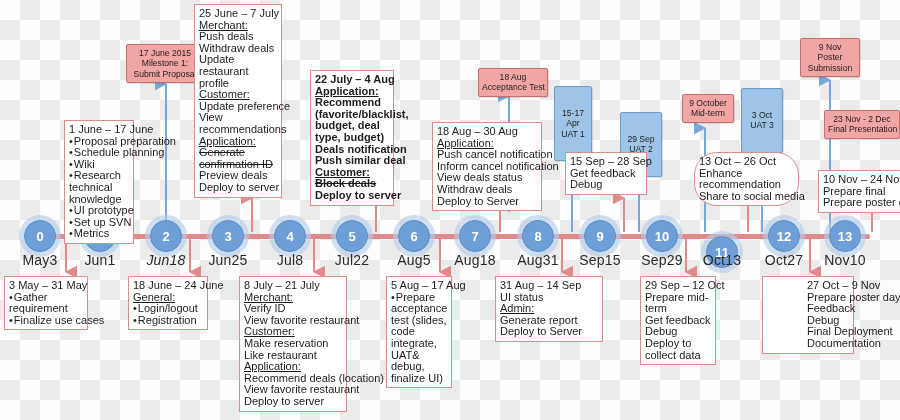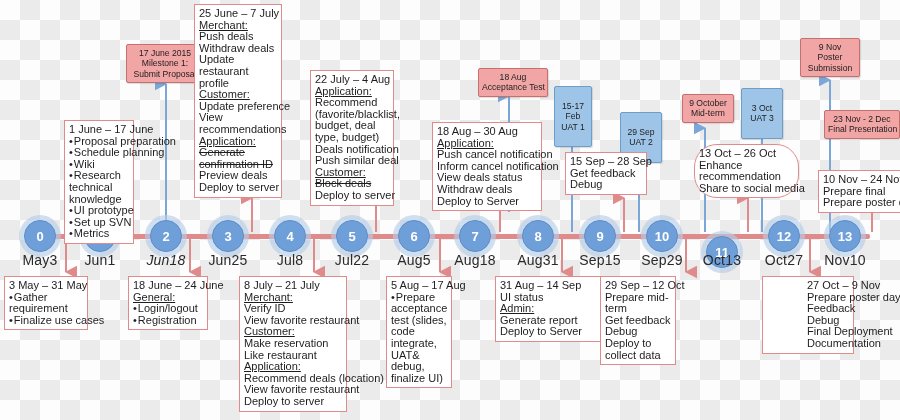--- a/index.html
+++ b/index.html
@@ -54,21 +54,21 @@
   }
   .box.pink{
     background:#f2a5a5;border:1px solid #c56f6f;
     text-align:center;border-radius:2px;
     font-size:8.6px;line-height:10.4px;padding:3px 3px;
     box-shadow:1px 1px 1px rgba(0,0,0,.12);
   }
   .box.blue{
     background:#9ec5e8;border:1px solid #6d9ec9;
     text-align:center;border-radius:2px;
-    font-size:8.6px;line-height:10.4px;padding:14px 3px;
+    font-size:8.6px;line-height:10.4px;padding:21px 3px;
     box-shadow:1px 1px 1px rgba(0,0,0,.12);
   }
   .ln{display:block;white-space:nowrap;}
   .ln.wrap{white-space:normal;}
   .ln.u{text-decoration:underline;}
   .ln.s{text-decoration:line-through;}
   .bullet::before{content:"\2022";margin-right:1px;}
 </style>
 </head>
 <body>
@@ -175,21 +175,21 @@
       <span class="ln wrap">Update restaurant profile</span>
       <span class="ln u">Customer:</span>
       <span class="ln">Update preference</span>
       <span class="ln wrap">View recommendations</span>
       <span class="ln u">Application:</span>
       <span class="ln wrap s">Generate confirmation ID</span>
       <span class="ln">Preview deals</span>
       <span class="ln">Deploy to server</span>
     </div>
 
-  <div class="box" style="left:310px;top:70px;width:84px;">
+  <div class="box" style="left:310px;top:70px;width:84px;font-weight:bold;">
       <span class="ln">22 July – 4 Aug</span>
       <span class="ln u">Application:</span>
       <span class="ln wrap">Recommend (favorite/blacklist, budget, deal type, budget)</span>
       <span class="ln">Deals notification</span>
       <span class="ln">Push similar deal</span>
       <span class="ln u">Customer:</span>
       <span class="ln s">Block deals</span>
       <span class="ln">Deploy to server</span>
     </div>
 
@@ -203,21 +203,21 @@
       <span class="ln">Deploy to Server</span>
     </div>
 
   <div class="box pink" style="left:478px;top:68px;width:70px;">
       <span class="ln">18 Aug</span>
       <span class="ln">Acceptance Test</span>
     </div>
 
   <div class="box blue" style="left:554px;top:86px;width:38px;">
       <span class="ln">15-17</span>
-      <span class="ln">Feb</span>
+      <span class="ln">Apr</span>
       <span class="ln">UAT 1</span>
     </div>
 
   <div class="box blue" style="left:620px;top:112px;width:42px;">
       <span class="ln">29 Sep</span>
       <span class="ln">UAT 2</span>
     </div>
 
   <div class="box pink" style="left:682px;top:94px;width:52px;">
       <span class="ln">9 October</span>
@@ -239,21 +239,21 @@
       <span class="ln">23 Nov - 2 Dec</span>
       <span class="ln">Final Presentation</span>
     </div>
 
   <div class="box" style="left:565px;top:152px;width:82px;">
       <span class="ln">15 Sep – 28 Sep</span>
       <span class="ln">Get feedback</span>
       <span class="ln">Debug</span>
     </div>
 
-  <div class="box" style="left:694px;top:144px;width:105px;border-radius:23px;">
+  <div class="box" style="left:694px;top:152px;width:105px;border-radius:23px;">
       <span class="ln">13 Oct – 26 Oct</span>
       <span class="ln wrap">Enhance recommendation</span>
       <span class="ln">Share to social media</span>
     </div>
 
   <div class="box" style="left:818px;top:170px;width:92px;">
       <span class="ln">10 Nov – 24 Nov</span>
       <span class="ln">Prepare final</span>
       <span class="ln">Prepare poster day</span>
     </div>
@@ -291,21 +291,21 @@
     </div>
 
   <div class="box" style="left:495px;top:276px;width:108px;">
       <span class="ln">31 Aug – 14 Sep</span>
       <span class="ln">UI status</span>
       <span class="ln u">Admin:</span>
       <span class="ln">Generate report</span>
       <span class="ln">Deploy to Server</span>
     </div>
 
-  <div class="box" style="left:600px;top:276px;width:76px;">
+  <div class="box" style="left:640px;top:276px;width:76px;">
       <span class="ln">29 Sep – 12 Oct</span>
       <span class="ln wrap">Prepare mid-term</span>
       <span class="ln">Get feedback</span>
       <span class="ln">Debug</span>
       <span class="ln wrap">Deploy to collect data</span>
     </div>
 
   <div class="box" style="left:762px;top:276px;width:92px;padding-left:44px;">
       <span class="ln">27 Oct – 9 Nov</span>
       <span class="ln">Prepare poster day</span>

